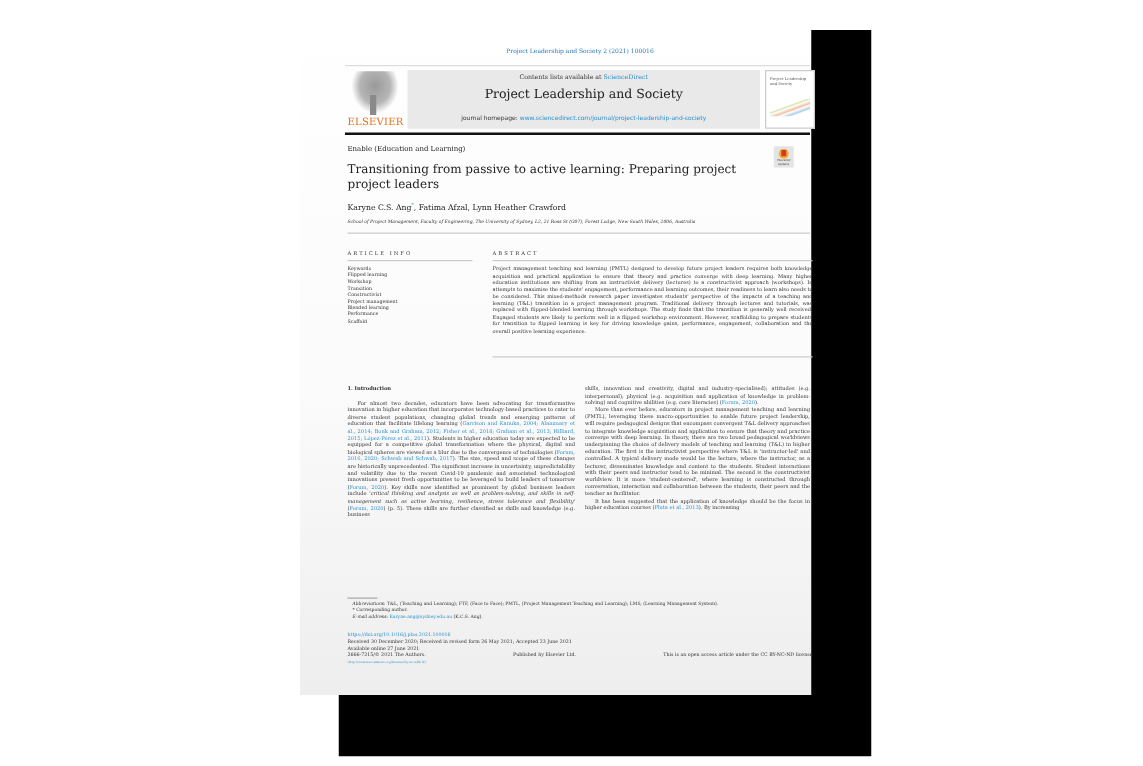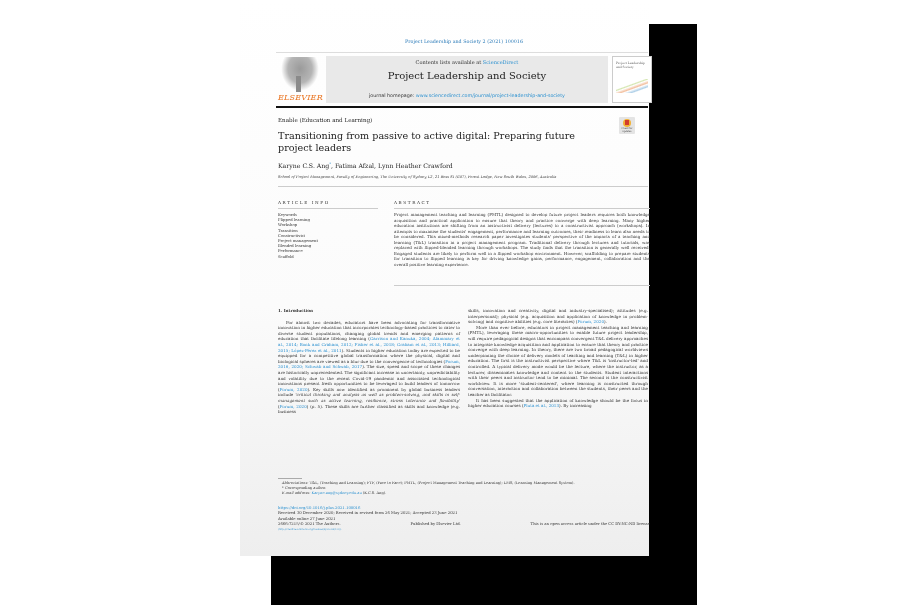--- a/index.html
+++ b/index.html
@@ -5,21 +5,21 @@
   html, body { margin:0; padding:0; }
   body { width:914px; height:613px; background:#ffffff; position:relative; overflow:hidden; font-family:"DejaVu Serif", serif; color:#222; }
   .shadow { position:absolute; left:271px; top:24px; width:426px; height:581px; background:#000; }
   .page { position:absolute; left:240px; top:0px; width:409px; height:556px;
           background:linear-gradient(180deg,#ffffff 0%,#fbfbfb 55%,#eeeeee 100%);
           transform:skewX(0deg); }
   .page-inner { position:absolute; left:36px; top:0; width:376px; }
   .journal-ref { position:absolute; left:0; top:39px; width:376px; text-align:center; font-size:4.8px; color:#2a7ab8; }
   .top-rule { position:absolute; left:0; top:52px; width:372px; height:1px; background:#ddd; }
   .header { position:absolute; left:0; top:56px; width:376px; height:48px; }
-  .elsevier-logo { position:absolute; left:2px; top:0; width:45px; height:48px;font-style:italic; }
+  .elsevier-logo { position:absolute; left:2px; top:0; width:45px; height:48px; }
   .tree { position:absolute; left:3px; top:1px; width:38px; height:34px; background:
      radial-gradient(ellipse at 50% 35%, #9a9a9a 0%, #b5b5b5 45%, transparent 70%); }
   .trunk { position:absolute; left:18px; top:20px; width:5px; height:16px; background:#8a8a8a; }
   .elsevier-word { position:absolute; left:0; top:37px; font-size:8px; color:#e9711c; letter-spacing:0.2px; }
   .header-box { position:absolute; left:50px; top:0; width:282px; height:47px; background:#e9e9e9; }
   .contents { position:absolute; left:0; top:3px; width:282px; text-align:center; font-size:5px; color:#333; }
   .contents .link { color:#2a90d0; }
   .journal-title { position:absolute; left:0; top:14px; width:282px; text-align:center; font-size:10px; color:#222; }
   .homepage { position:absolute; left:0; top:37px; width:282px; text-align:center; font-family:"DejaVu Sans", sans-serif; font-size:4.8px; color:#333; }
   .homepage .link { color:#2a90d0; }
@@ -92,21 +92,21 @@
     </div>
 
     <div class="thick-rule"></div>
 
     <div class="section-tag">Enable (Education and Learning)</div>
     <div class="crossmark">
       <div class="dot"></div>
       <div class="lbl">Check for updates</div>
     </div>
 
-    <div class="article-title">Transitioning from passive to active digital: Preparing future project leaders</div>
+    <div class="article-title">Transitioning from passive to active learning: Preparing project project leaders</div>
     <div class="authors">
       <span>Karyne C.S. Ang</span><sup>*</sup><span>, Fatima Afzal, Lynn Heather Crawford</span>
     </div>
     <div class="affiliation">School of Project Management, Faculty of Engineering, The University of Sydney, L2, 21 Ross St (G07), Forest Lodge, New South Wales, 2006, Australia</div>
     <div class="mid-rule"></div>
 
     <div class="ai-head">ARTICLE INFO</div>
     <div class="ai-rule"></div>
     <div class="keywords">
       <div>Keywords</div>

